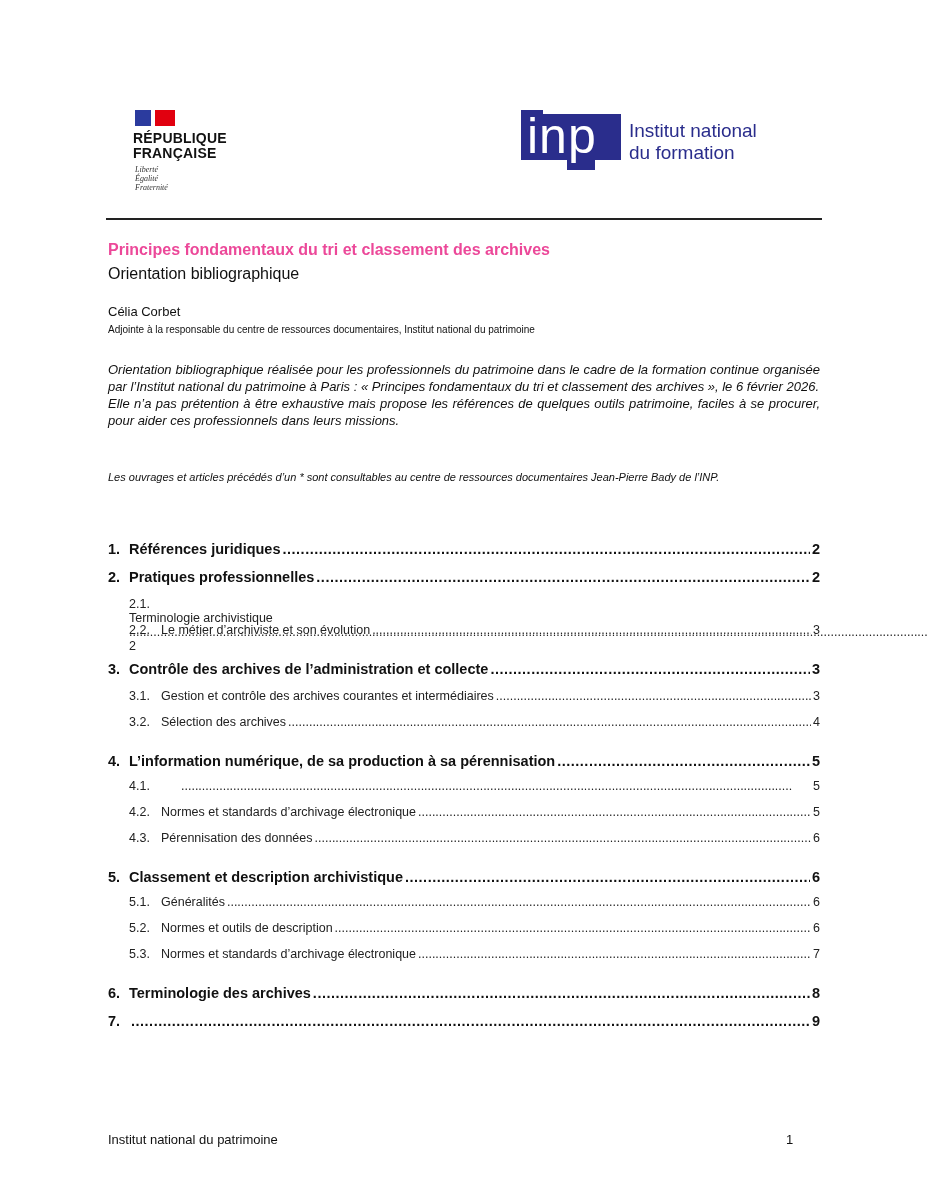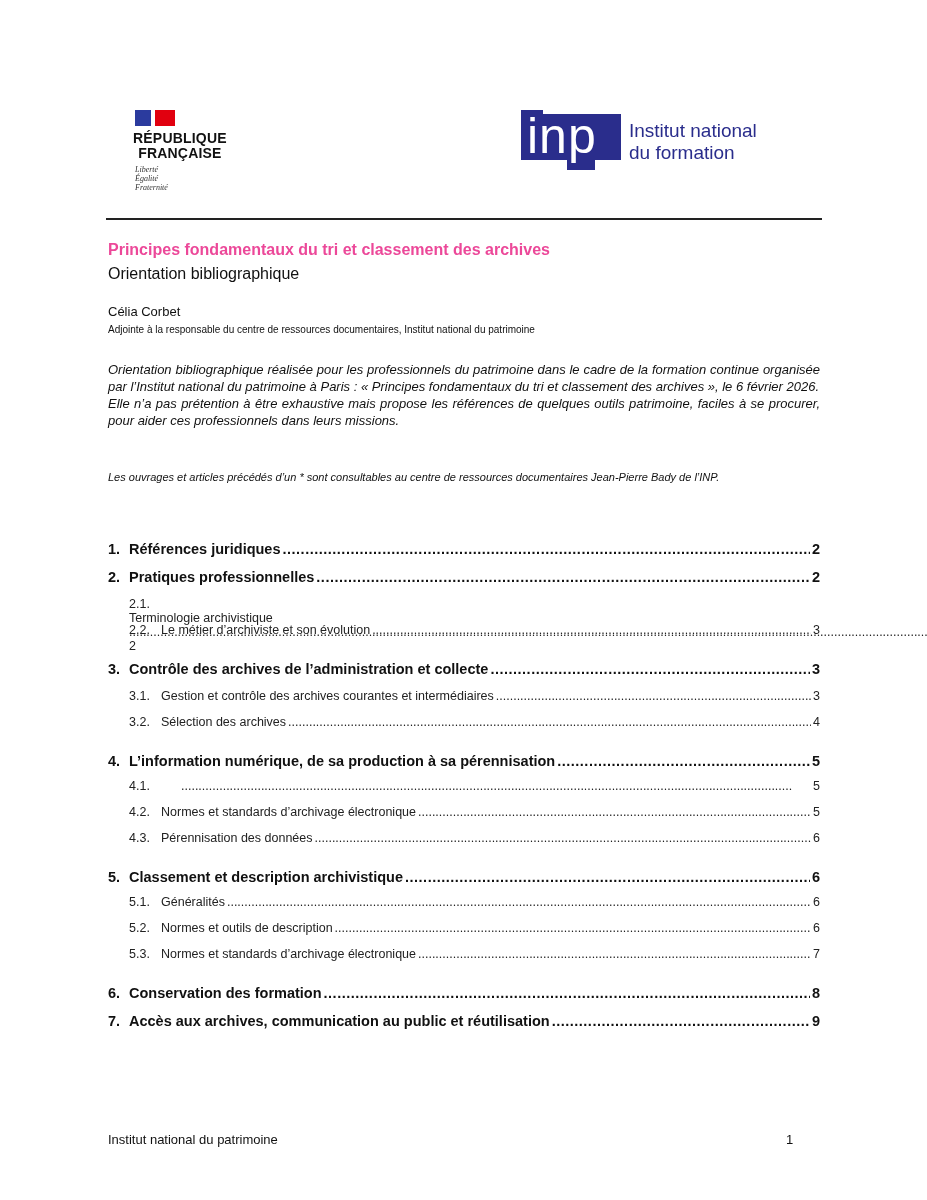--- a/index.html
+++ b/index.html
@@ -5,21 +5,21 @@
     html, body { margin: 0; padding: 0; background: #ffffff; }
     body { width: 927px; height: 1200px; position: relative; overflow: hidden;
            font-family: "Liberation Sans", sans-serif; color: #111; }
     .abs { position: absolute; }
 
     
     #rf-logo { left: 133px; top: 110px; width: 110px; height: 90px; }
     .rf-flag { position: absolute; top: 0; height: 16px; }
     .rf-blue { left: 2px; width: 16px; background: #2b3b9e; }
     .rf-red { left: 22px; width: 20px; background: #e1000f; }
-    .rf-name { position: absolute; top: 21px; left: 0; font-weight: bold; font-size: 14px; line-height: 15px; letter-spacing: 0.2px; color: #111; text-align: center; }
+    .rf-name { position: absolute; top: 21px; left: 0; font-weight: bold; font-size: 14px; line-height: 15px; letter-spacing: 0.2px; color: #111; }
     .rf-motto { position: absolute; top: 55px; left: 2px; font-family: "Liberation Serif", serif; font-style: italic; font-size: 8px; line-height: 9px; color: #333; }
 
     
     #inp-logo { left: 521px; top: 110px; width: 280px; height: 65px; }
     .inp-box { position: absolute; background: #2a2d8c; }
     .inp-main { left: 0; top: 4px; width: 100px; height: 46px; }
     .inp-tab-top { left: 0; top: 0; width: 22px; height: 8px; }
     .inp-tab-bottom { left: 46px; top: 46px; width: 28px; height: 14px; }
     .inp-letters { position: absolute; left: 6px; top: 0px; font-size: 50px; line-height: 52px; color: #ffffff; letter-spacing: 1px; }
     .inp-name { position: absolute; left: 108px; top: 10px; font-size: 19px; line-height: 22px; color: #2a2d8c; }
@@ -177,26 +177,25 @@
       <span class="toc-page">6</span>
     </div>
     <div class="toc-row l2" style="top: 406px;">
       <span class="toc-num">5.3.</span>
       <span class="toc-label">Normes et standards d’archivage électronique</span>
       <span class="toc-leader"></span>
       <span class="toc-page">7</span>
     </div>
     <div class="toc-row l1" style="top: 444px;">
       <span class="toc-num">6.</span>
-      <span class="toc-label">Conservation des formation</span>
+      <span class="toc-label">Terminologie des archives</span>
       <span class="toc-leader"></span>
       <span class="toc-page">8</span>
     </div>
     <div class="toc-row l1" style="top: 472px;">
       <span class="toc-num">7.</span>
-      <span class="toc-label">Accès aux archives, communication au public et réutilisation</span>
       <span class="toc-leader"></span>
       <span class="toc-page">9</span>
     </div>
   </div>
 
 <div id="footer-left" class="abs">Institut national du patrimoine</div>
 <div id="footer-right" class="abs">1</div>
 
 </body></html>

